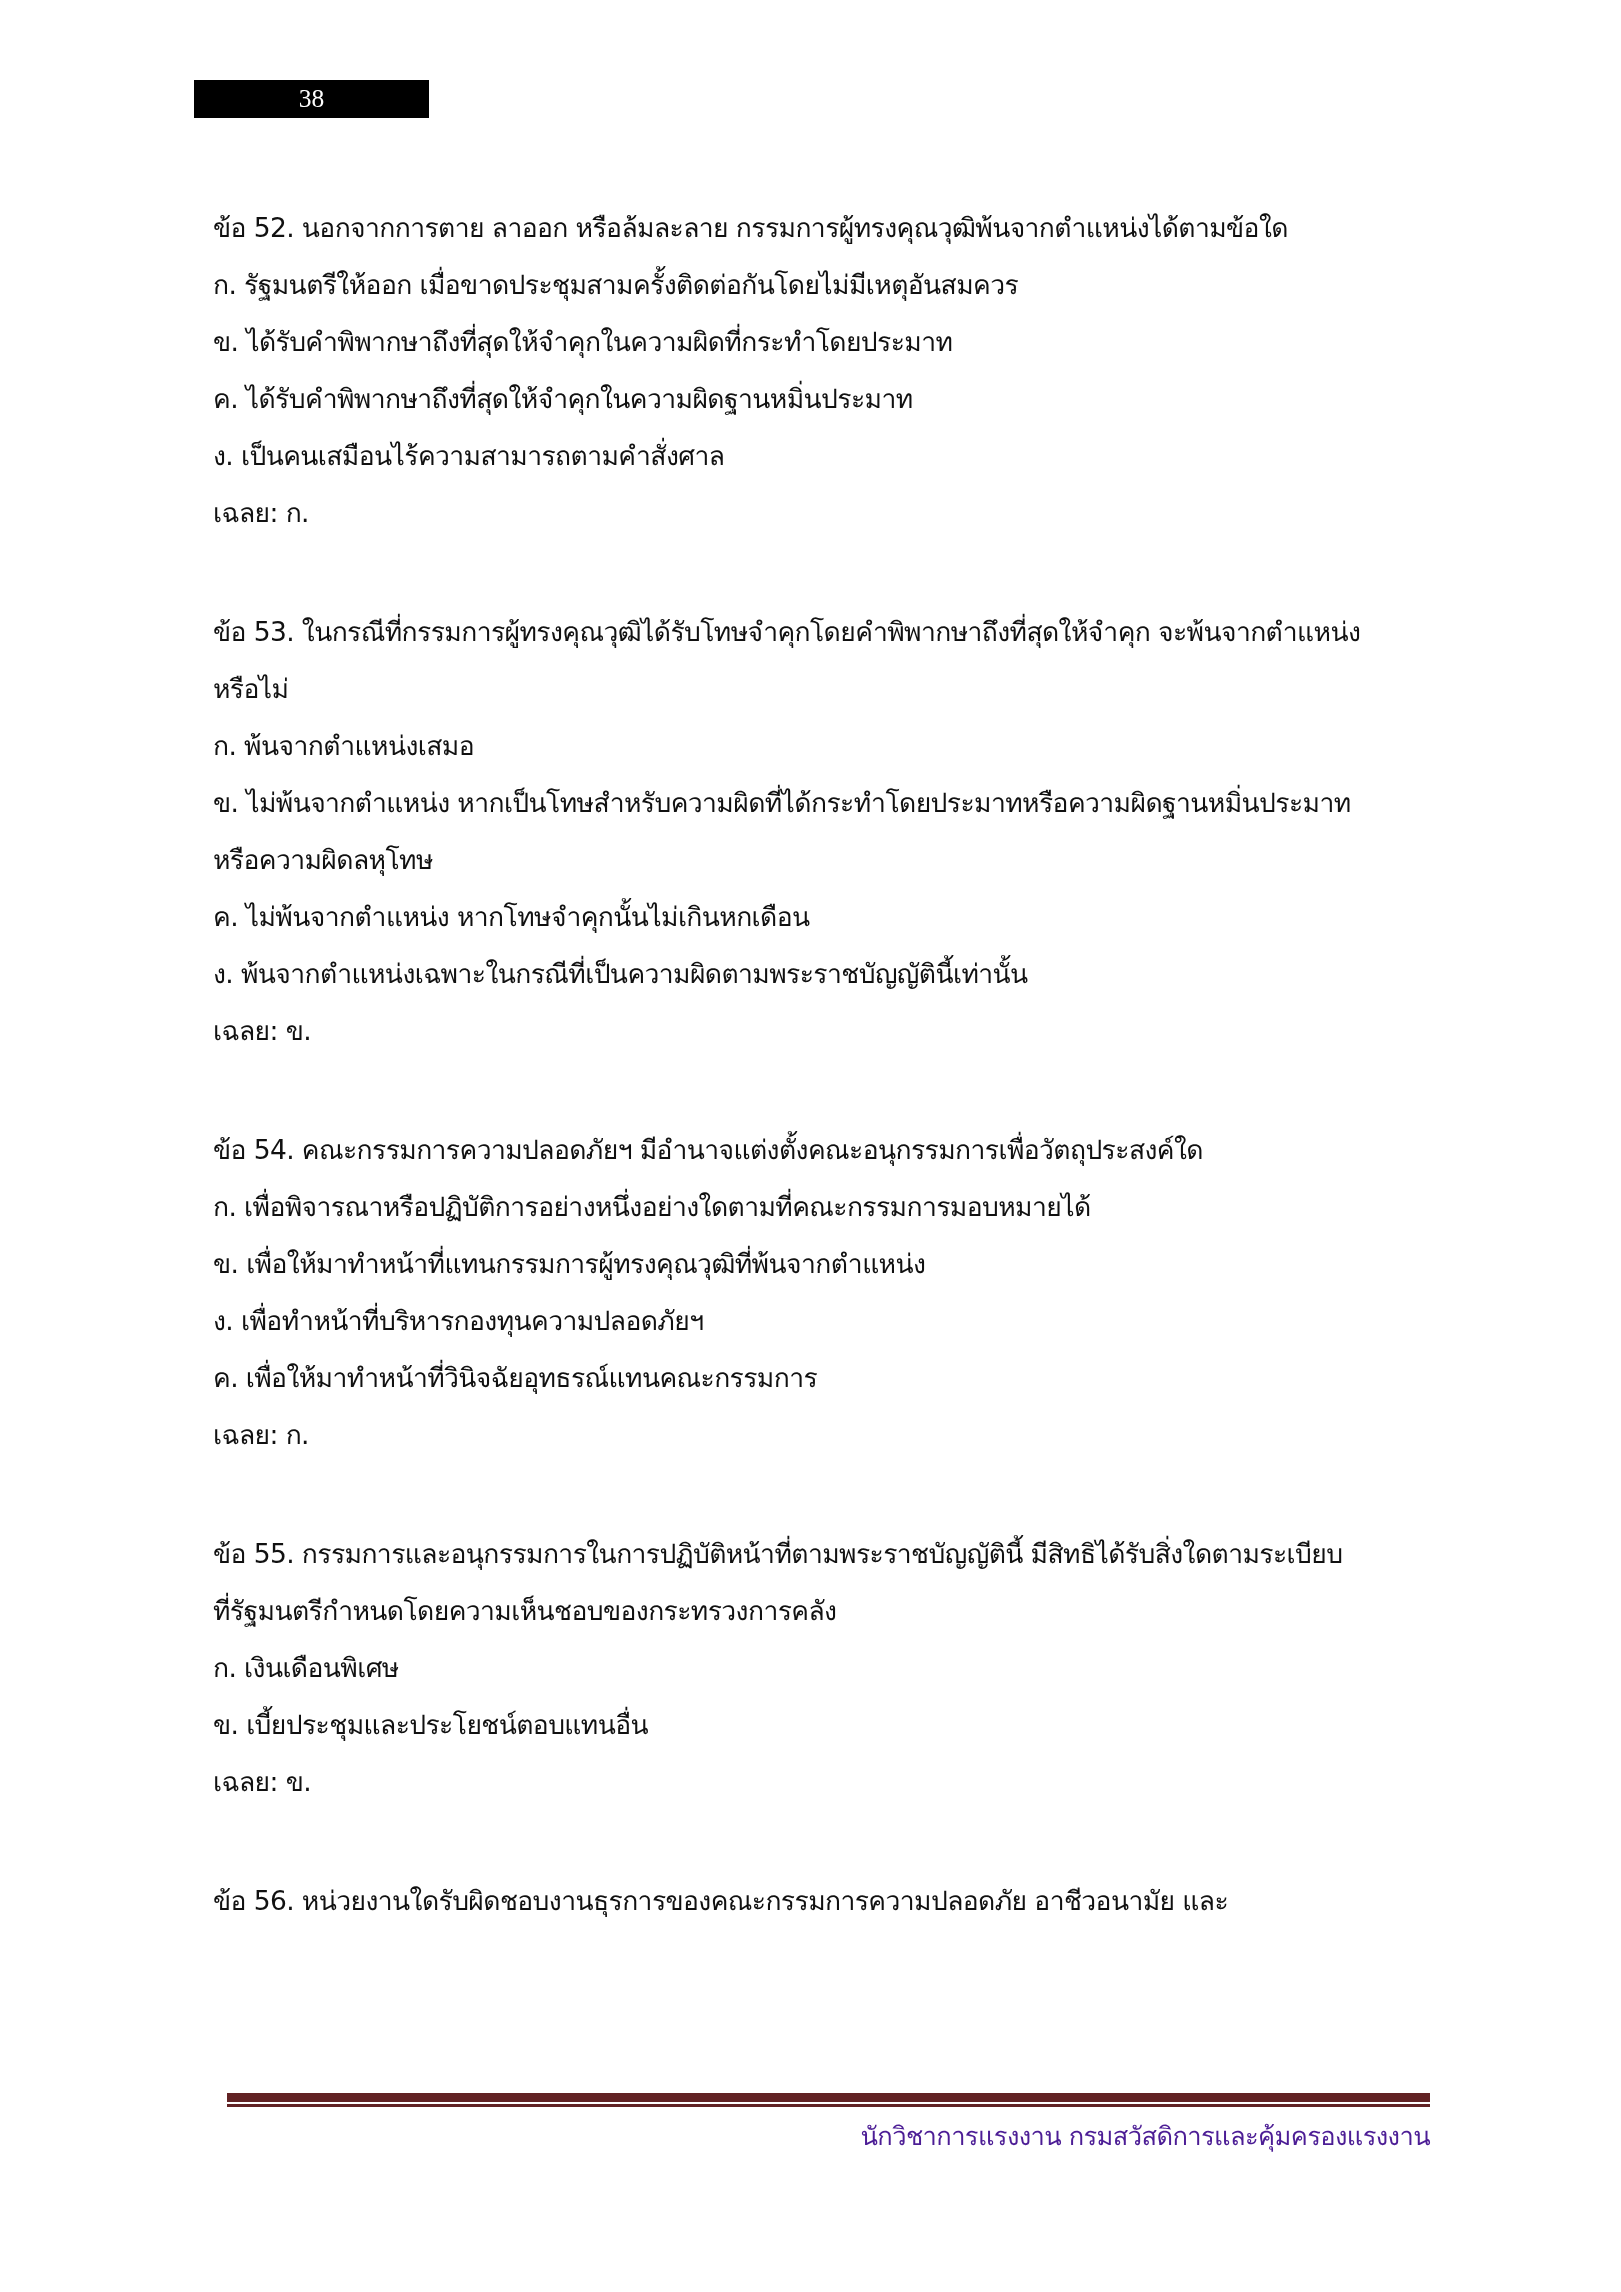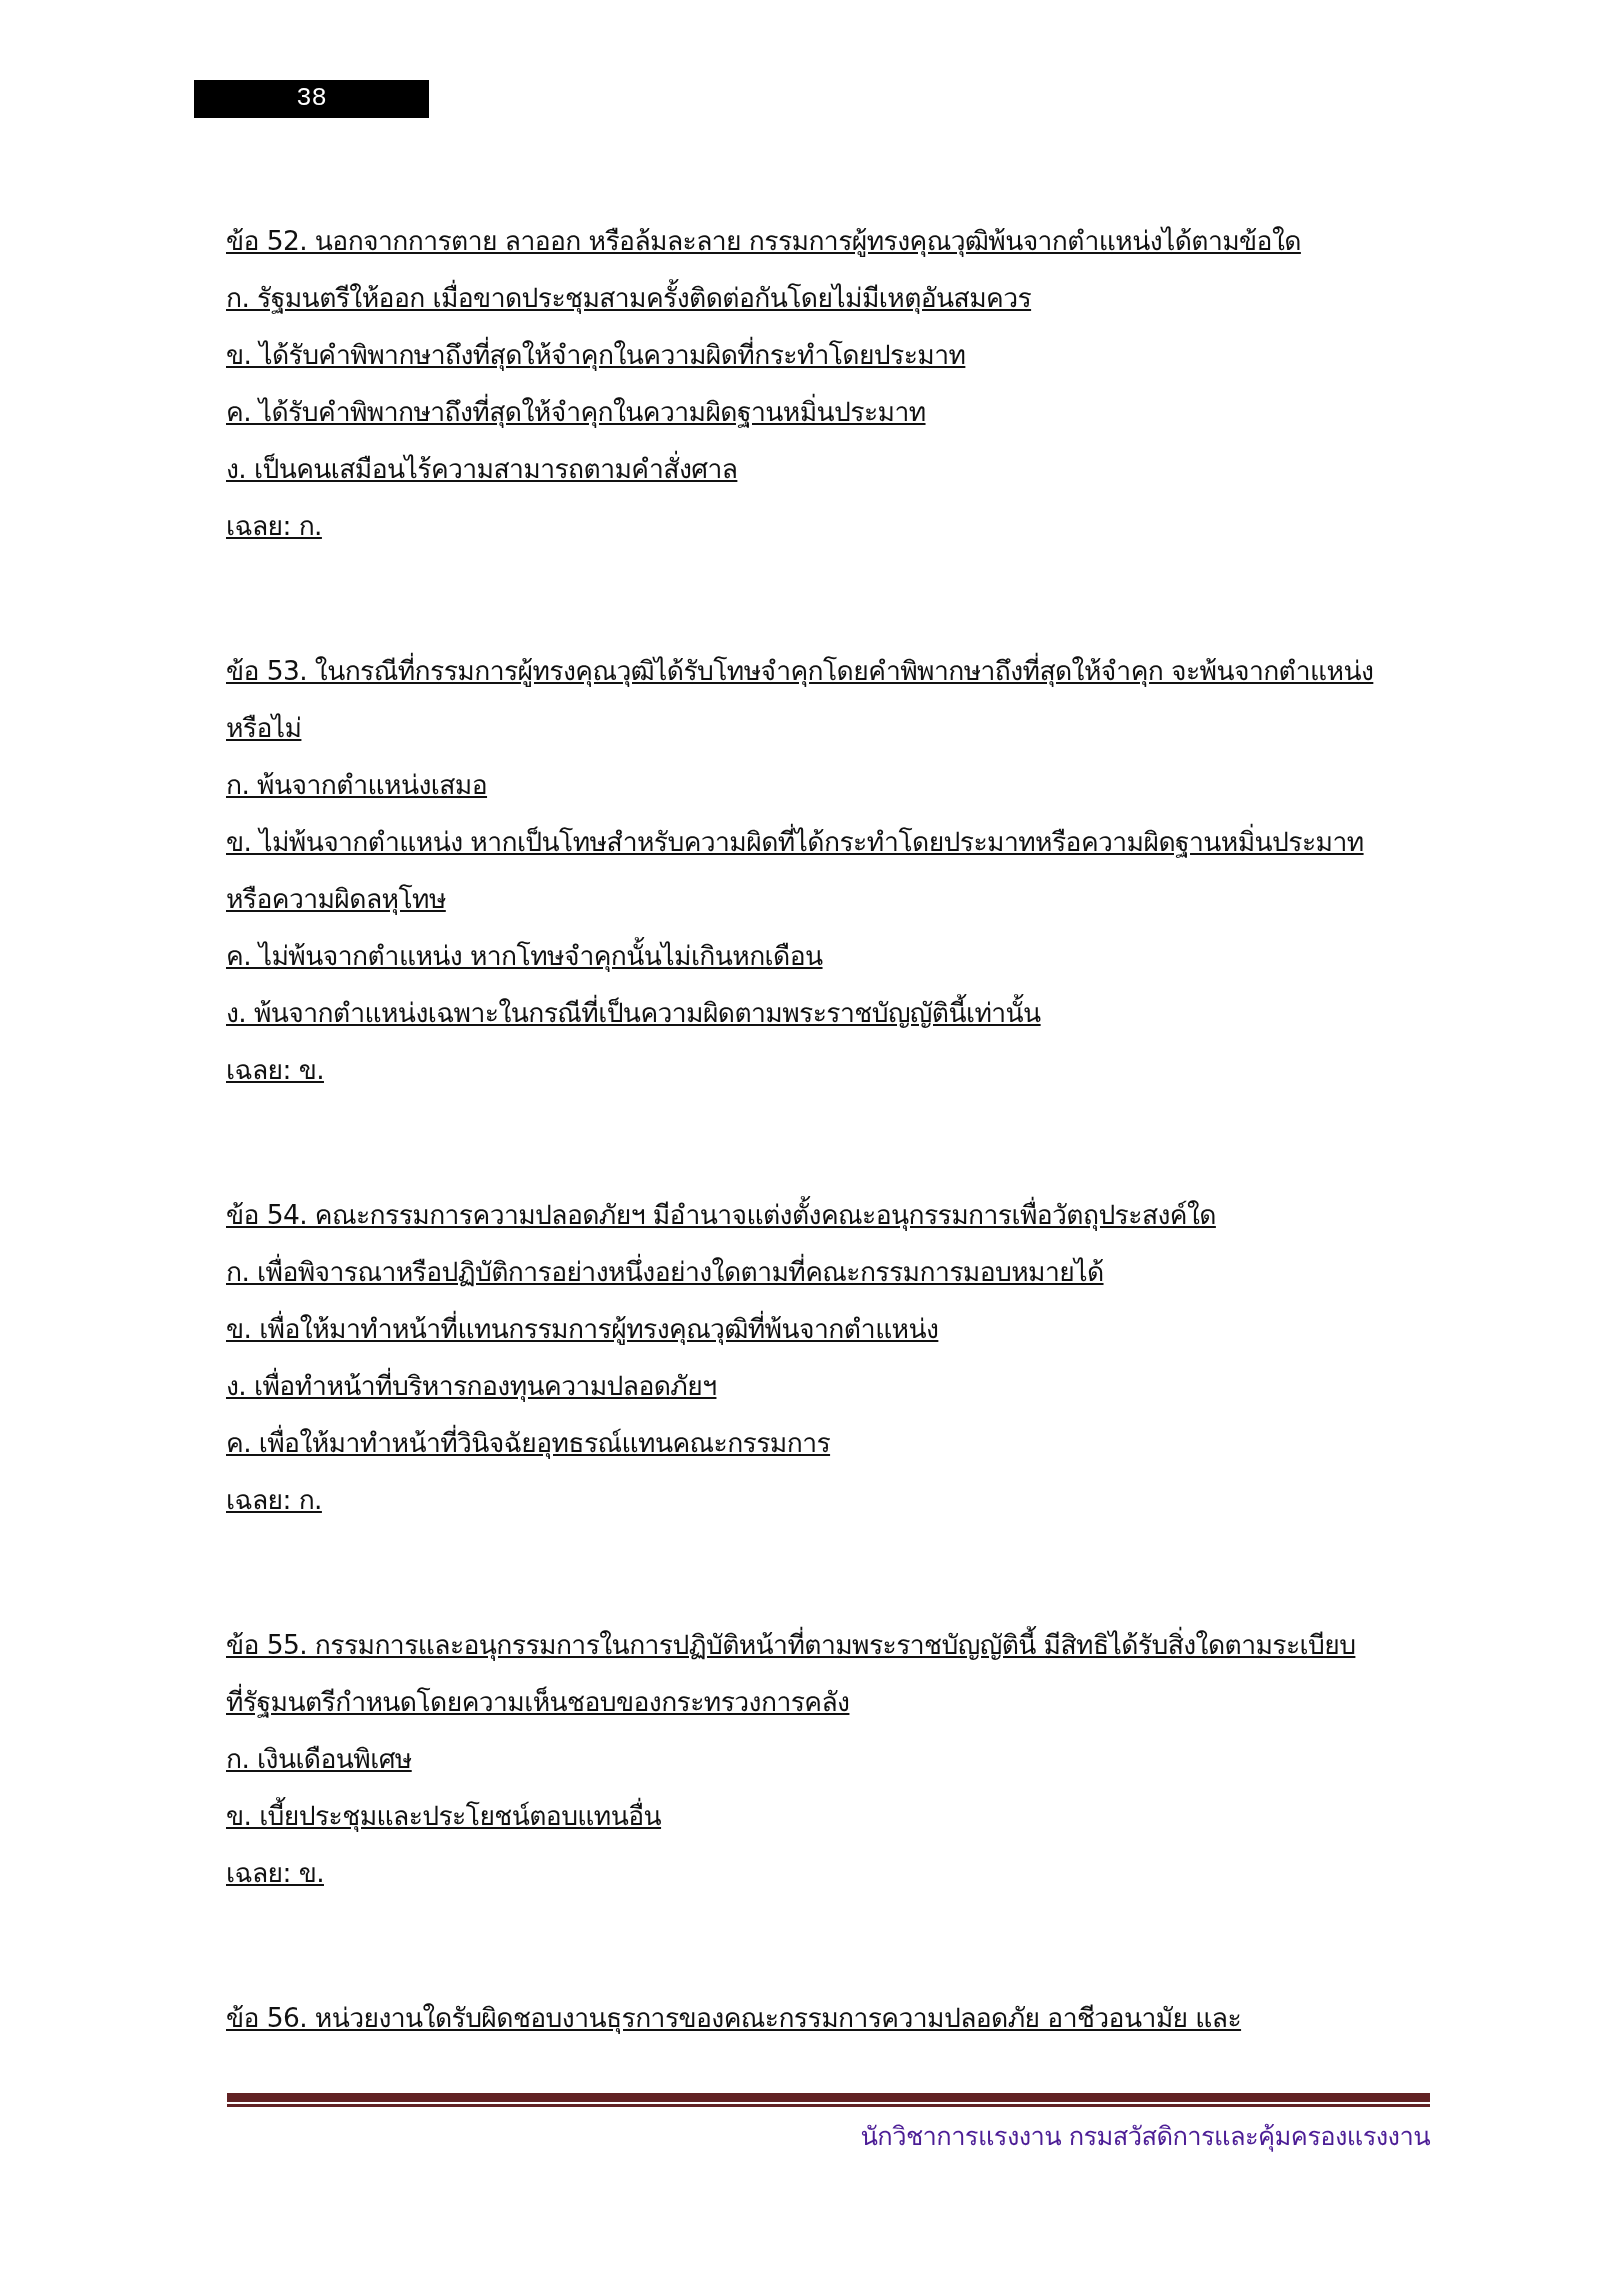--- a/index.html
+++ b/index.html
@@ -19,31 +19,30 @@
       position: absolute;
       left: 194px;
       top: 80px;
       width: 235px;
       height: 38px;
       background: #000000;
       color: #ffffff;
       font-size: 25.5px;
       line-height: 38px;
       text-align: center;
-      font-family: Liberation Mono, monospace;
+      font-family: Liberation Serif, serif;
     }
     .content {
       position: absolute;
       left: 210px;
       top: 196px;
       width: 1235px;
     }
     .question {
-      margin: 16px;
-      text-decoration: underline;
+      margin: 3px;
     }
     .line {
       font-size: 26.5px;
       height: 57px;
       line-height: 57px;
       white-space: nowrap;
       letter-spacing: -0.6px;
     }
     .gap {
       height: 56px;

